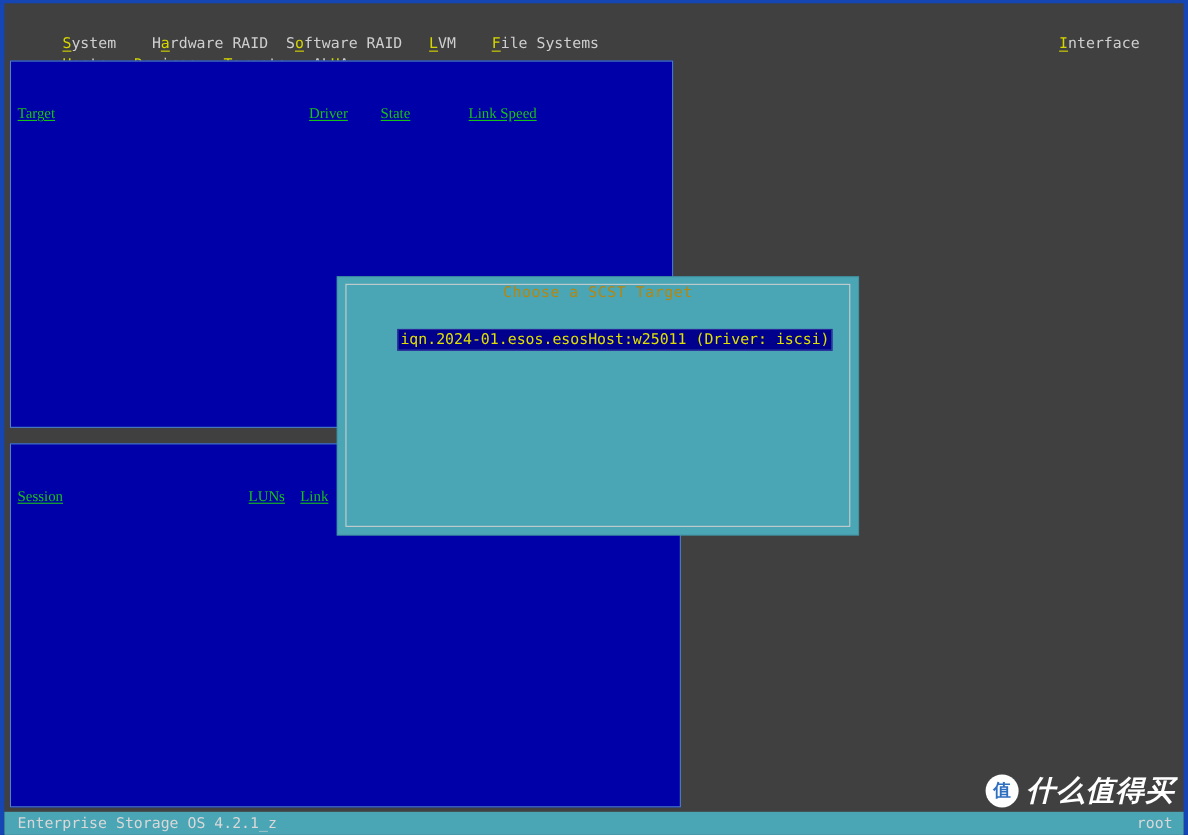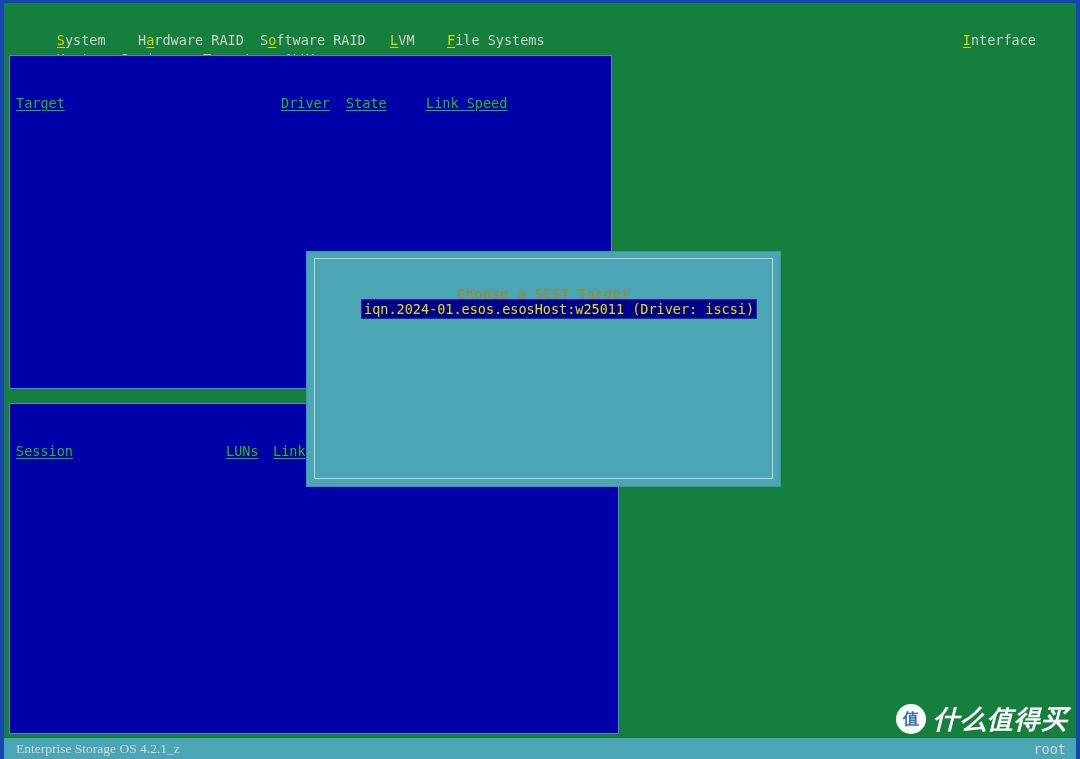--- a/index.html
+++ b/index.html
@@ -17,21 +17,21 @@
     color: #c8c8c8;
     position: relative;
   }
 
   
   #screen {
     position: absolute;
     left: 0; top: 0;
     width: 1080px;
     height: 759px;
-    background: #15803d;
+    background: #404040;
     box-sizing: border-box;
     border-radius: 6px;
   }
   .frame-edge-left {
     position: absolute;
     left: 0; top: 0;
     width: 4px; height: 759px;
     background: #1646b4;
   }
   .frame-edge-top {
@@ -85,20 +85,21 @@
     white-space: pre;
     font-size: 13.5px;
   }
 
   
   .panel {
     position: absolute;
     box-sizing: border-box;
     border: 1px solid #4f83c0;
     background: #0000a8;
+    font-family: Liberation Serif, serif;
   }
   #targets-panel {
     left: 9px;
     top: 55px;
     width: 603px;
     height: 334px;
   }
   #sessions-panel {
     left: 9px;
     top: 403px;
@@ -148,21 +149,21 @@
     position: absolute;
     left: 7px; top: 6px;
     right: 7px; bottom: 7px;
     border: 1px solid #c9cfcf;
     box-sizing: border-box;
     pointer-events: none;
   }
   #dialog-title {
     position: absolute;
     left: 0; right: 0;
-    top: 34px;
+    top: 6px;
     text-align: center;
     color: #b8860b;
     font-size: 13.5px;
     line-height: 16px;
     letter-spacing: 0.5px;
     white-space: pre;
   }
   #dialog-list {
     position: absolute;
     left: 55px;
@@ -189,21 +190,20 @@
     background: #4aa5b5;
   }
   #status-left {
     position: absolute;
     left: 12px;
     top: 2px;
     color: #d8d8d8;
     font-size: 13.5px;
     line-height: 18px;
     white-space: pre;
-    font-family: Liberation Serif, serif;
   }
   #status-right {
     position: absolute;
     right: 10px;
     top: 2px;
     color: #d8d8d8;
     font-size: 13.5px;
     line-height: 18px;
     white-space: pre;
   }

